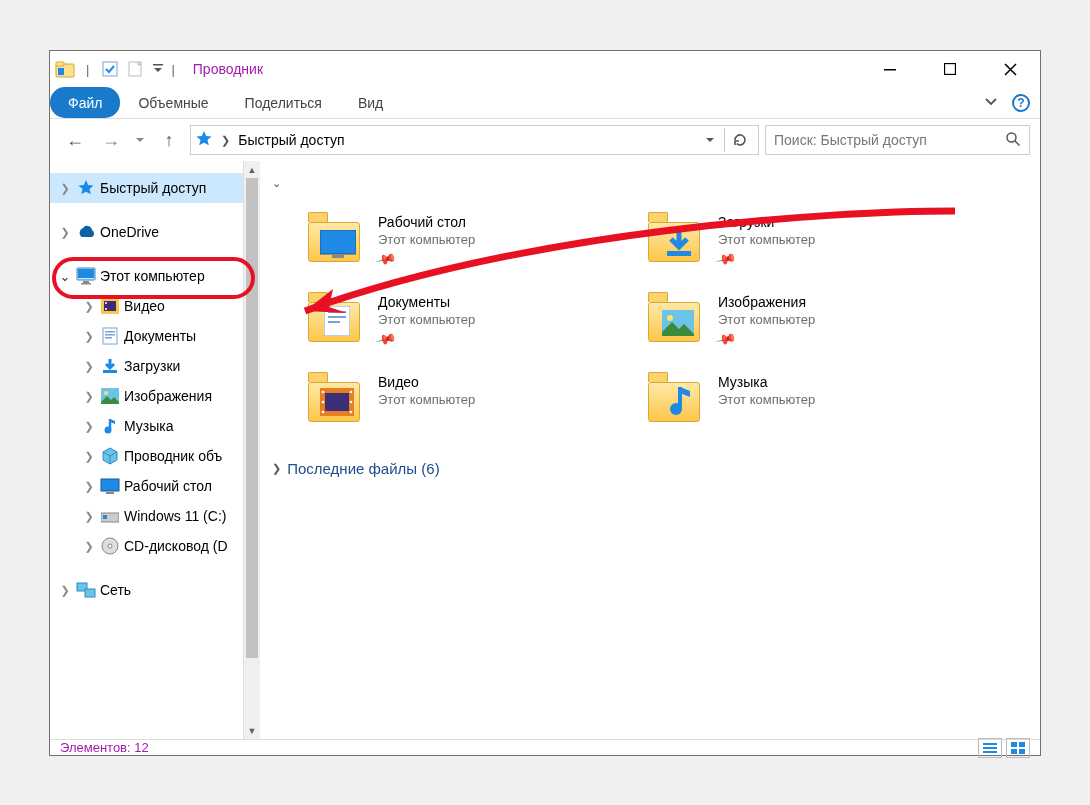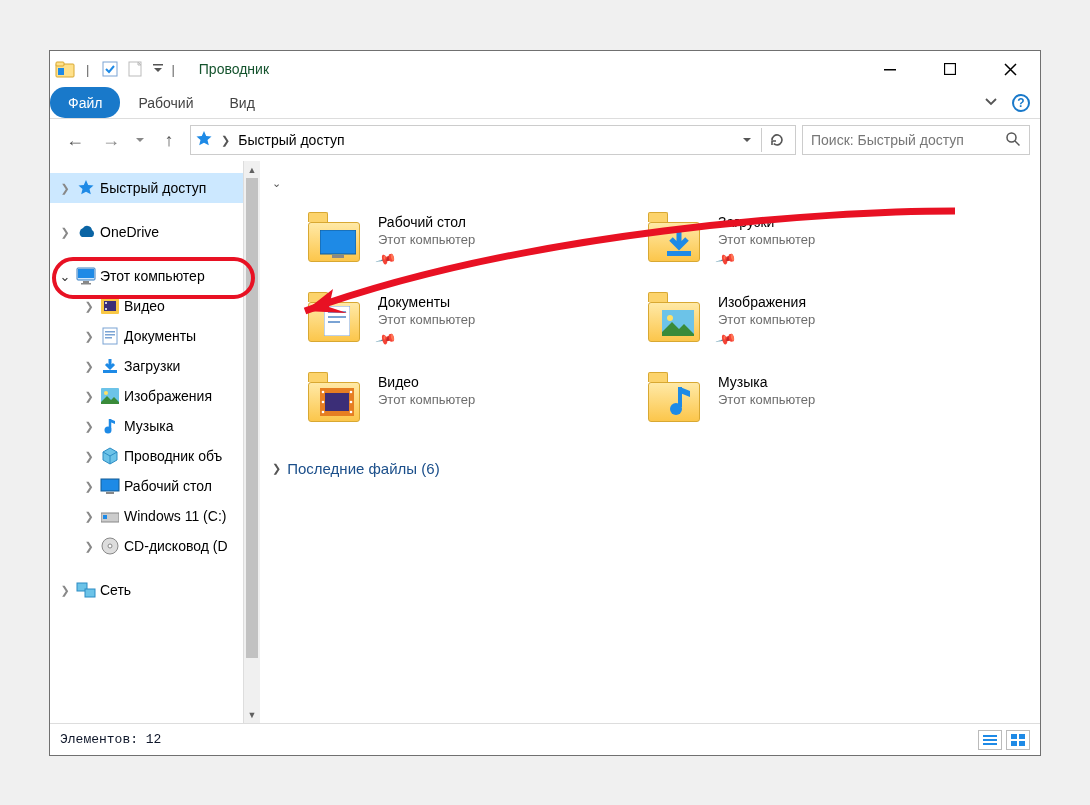--- a/index.html
+++ b/index.html
@@ -13,21 +13,21 @@
     background: #fff; border: 1px solid #707070;
     display: flex; flex-direction: column;
   }
   .titlebar {
     height: 36px; display: flex; align-items: center; padding: 0 0 0 4px;
     background: #fff;
   }
   .qat { display: flex; align-items: center; gap: 4px; }
   .qat-icon { width: 22px; height: 22px; display:flex; align-items:center; justify-content:center;}
   .title-sep { color: #666; margin: 0 6px; }
-  .title-text { color: #14532d; font-size: 14px; margin-left: 18px;}
+  .title-text { color: #a21caf; font-size: 14px; margin-left: 12px;}
   .wincontrols { margin-left: auto; display: flex; }
   .winbtn { width: 60px; height: 36px; display:flex; align-items:center; justify-content:center; }
   .winbtn svg { pointer-events:none; }
 
   .ribbon-tabs { height: 32px; display:flex; align-items: stretch; border-bottom: 1px solid #ddd;}
   .tab { padding: 0 18px; display:flex; align-items:center; font-size:14px; color:#444;border-radius:15px; }
   .tab.file { background:#1979ca; color:#fff; }
   .ribbon-right { margin-left:auto; display:flex; align-items:center; padding-right:10px; gap:14px; color:#1979ca;}
   .chevron-down { width:14px; height:14px; }
   .help-icon { width:18px; height:18px; border-radius:50%; border:2px solid #1979ca; display:flex; align-items:center; justify-content:center; font-size:12px; color:#1979ca; font-weight:bold;}
@@ -36,21 +36,21 @@
   .navbtn { width:30px; height:30px; display:flex; align-items:center; justify-content:center; border-radius:2px;}
   .arrow { font-size:18px; color:#888;}
   .arrow.enabled { color:#555;}
   .addrbar { flex:1; height:30px; border:1px solid #ccc; display:flex; align-items:center; padding:0 4px; gap:6px;}
   .addr-star { color:#1e8ae6; }
   .addr-crumb { font-size:14px; color:#000; }
   .addr-sep { color:#555; font-size:11px; margin:0 2px;}
   .addr-right { margin-left:auto; display:flex; align-items:center; gap:2px;}
   .addr-btn { width:24px; height:24px; display:flex; align-items:center; justify-content:center; color:#555;}
   .refresh-btn { border-left:1px solid #ccc; width:30px;}
-  .searchbox { width: 228px; height:30px; border:1px solid #ccc; display:flex; align-items:center; padding:0 8px; color:#777; gap:6px;}
+  .searchbox { width: 265px; height:30px; border:1px solid #ccc; display:flex; align-items:center; padding:0 8px; color:#777; gap:6px;}
   .searchbox .ph { flex:1; font-size:14px;}
   .searchbox .mag { color:#555;}
 
   .body { flex:1; display:flex; min-height:0;}
   .sidebar { width: 210px; border-right: 0; position:relative; padding-top:12px; overflow:hidden;}
   .scrollbar { position:absolute; right:0; top:0; bottom:0; width:17px; background:#f0f0f0; border-left:1px solid #ddd;}
   .sb-btn { height:17px; background:#f0f0f0; display:flex; align-items:center; justify-content:center; color:#606060; font-size:9px;}
   .sb-thumb { position:absolute; left:2px; right:2px; top:17px; height:480px; background:#c2c2c2;}
   .side-item { height:30px; display:flex; align-items:center; padding-left:8px; gap:4px; color:#000; font-size:14px;}
   .side-item.selected { background:#cce8ff;}
@@ -65,21 +65,21 @@
   .section-head .tw { color:#555; font-size:11px;}
   .grid { display:flex; flex-wrap:wrap;}
   .folder-card { width:340px; height:80px; display:flex; align-items:flex-start; padding:14px 10px 10px 36px; gap:12px;}
   .fc-icon { width:58px; height:48px; position:relative;}
   .fc-text .fname { font-size:14px; color:#000;}
   .fc-text .floc { font-size:13px; color:#6d6d6d; margin-top:2px;}
   .pin { color:#6d6d6d; font-size:14px; margin-top:4px; transform:rotate(30deg); display:inline-block;}
   .folder-base { width:52px; height:40px; background:linear-gradient(#ffe9a6,#fcc64b); border-radius:3px; position:absolute; bottom:0; left:0; border:1px solid #d8a832;}
   .folder-tab { width:20px; height:10px; background:#fcd36b; border:1px solid #d8a832; border-bottom:none; position:absolute; top:-2px; left:0; border-radius:2px 2px 0 0;}
 
-  .statusbar { height:32px; border-top:1px solid #ddd; display:flex; align-items:center; padding:0 10px; font-size:13px; color:#0f172a;font-family:Liberation Mono, monospace;}
+  .statusbar { height:16px; border-top:1px solid #ddd; display:flex; align-items:center; padding:0 10px; font-size:13px; color:#a21caf;}
   .status-right { margin-left:auto; display:flex; gap:4px;}
   .viewbtn { width:24px; height:20px; border:1px solid #bbb; display:flex; align-items:center; justify-content:center;}
 
   .arrow-annot { position:absolute; pointer-events:none; z-index:20;}
 </style>
 </head>
 <body>
 
 <div class="window">
 
@@ -128,21 +128,22 @@
       <div class="winbtn close">
           <svg width="13" height="13">
             <path d="M1 1l11 11M12 1L1 12" stroke="#000" stroke-width="1.5"></path>
           </svg>
         </div>
     </div>
   </div>
 
   <div class="ribbon-tabs">
     <div class="tab file">Файл</div>
-    <div class="tab">Рабочий</div>
+    <div class="tab">Объемные</div>
+    <div class="tab">Поделиться</div>
     <div class="tab">Вид</div>
     <div class="ribbon-right">
       <span>
         <svg class="chevron-down" viewBox="0 0 14 14">
             <path d="M2 5l5 5 5-5" fill="none" stroke="#555" stroke-width="1.8"></path>
           </svg>
       </span>
       <span class="help-icon">?</span>
     </div>
   </div>

